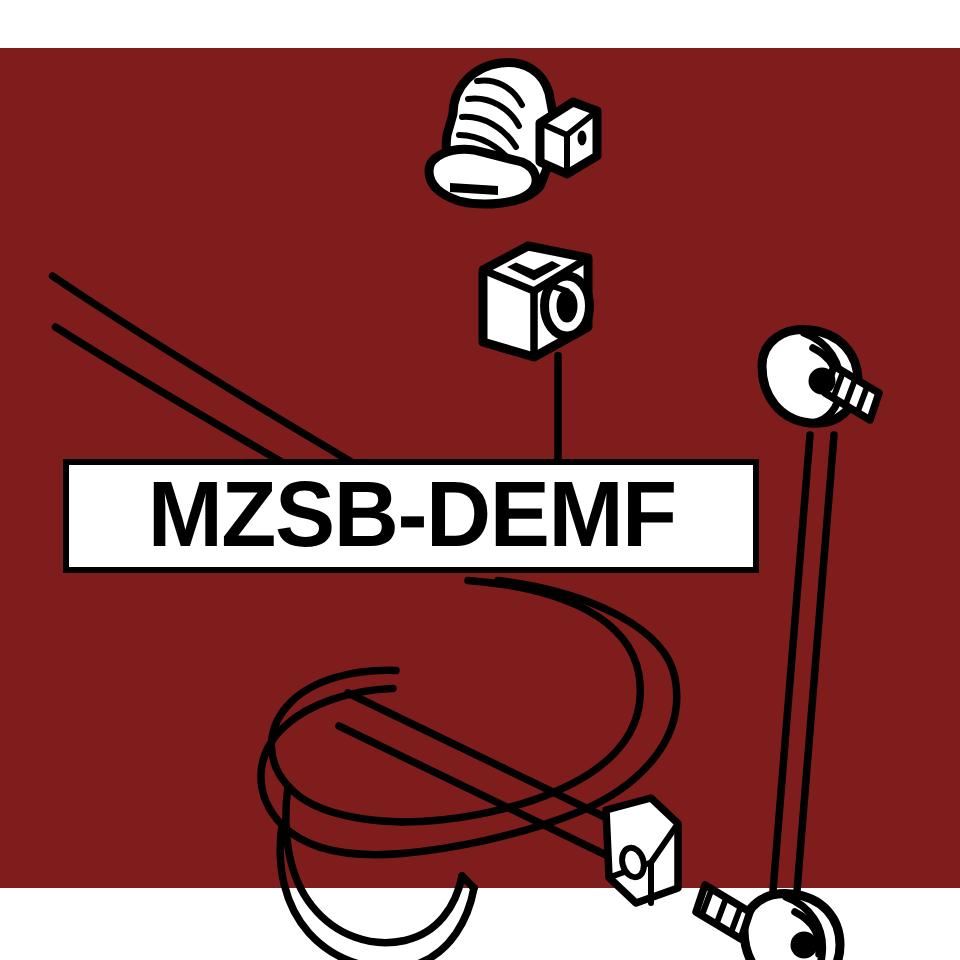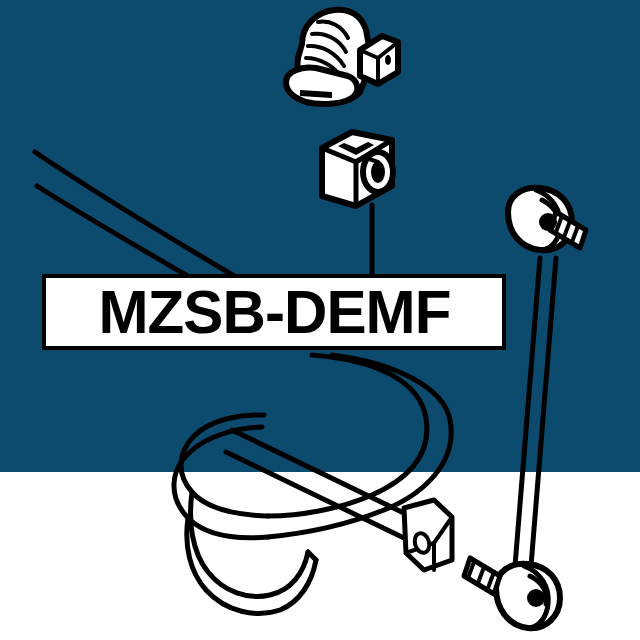--- a/index.html
+++ b/index.html
@@ -9,22 +9,23 @@
   }
   body {
     width: 640px;
     height: 640px;
     font-family: "Liberation Sans", sans-serif;
     overflow: hidden;
   }
   #diagram-root {
     position: relative;
     width: 640px;
-    height: 472px;
-    background: #0c4a6e;
+    height: 560px;
+    background: #7f1d1d;
+    margin-top: 32px;
   }
   svg#parts-svg {
     position: absolute;
     top: 0;
     left: 0;
     width: 640px;
     height: 640px;
     display: block;
   }
   .partline {

